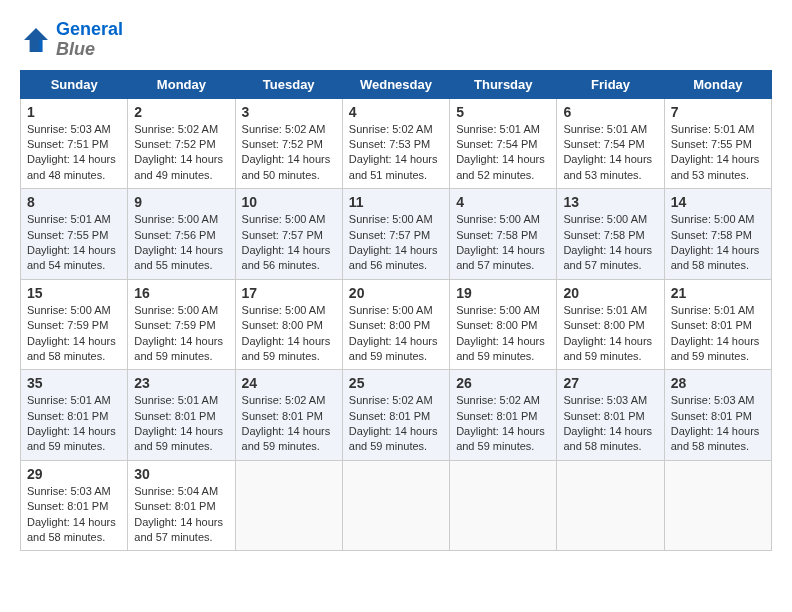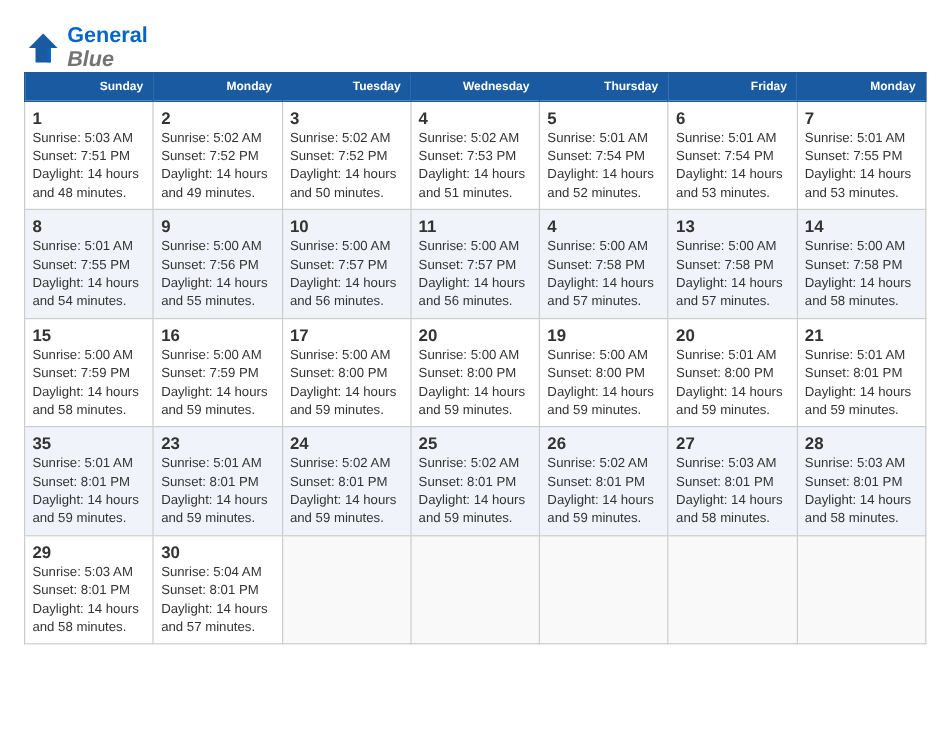--- a/index.html
+++ b/index.html
@@ -7,20 +7,21 @@
       font-family: Arial, sans-serif;
       background: #fff;
       width: 792px;
       min-height: 612px;
       padding: 20px;
     }
     .header {
       display: flex;
       justify-content: space-between;
       align-items: center;
+      margin-bottom: 10px;
     }
     .logo {
       display: flex;
       align-items: center;
       gap: 4px;
     }
     .logo-text {
       font-size: 18px;
       font-weight: bold;
       color: #003366;
@@ -46,23 +47,23 @@
       color: #555;
     }
     .calendar {
       width: 100%;
       border-collapse: collapse;
       border: 1px solid #ccc;
     }
     .calendar th {
       background: #1a5aa0;
       color: #fff;
-      text-align: right;
+      text-align: center;
       padding: 6px 8px;
-      font-size: 10px;
+      font-size: 13px;
       font-weight: bold;
       border: 1px solid #1a5aa0;
     }
     .calendar td {
       vertical-align: top;
       border: 1px solid #ccc;
       padding: 5px 6px;
       width: 107px;
       min-height: 80px;
       font-size: 10.5px;

